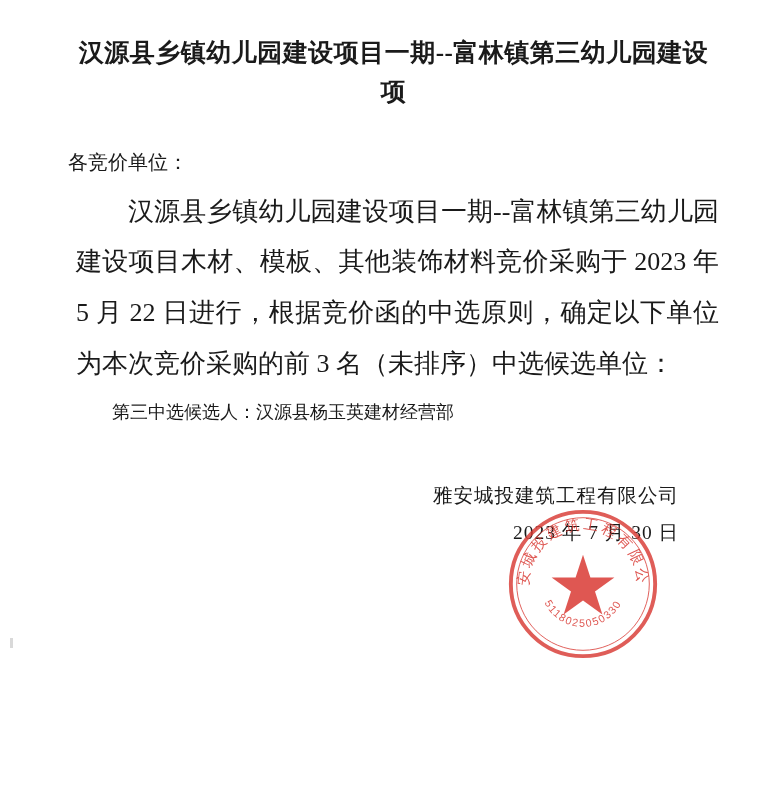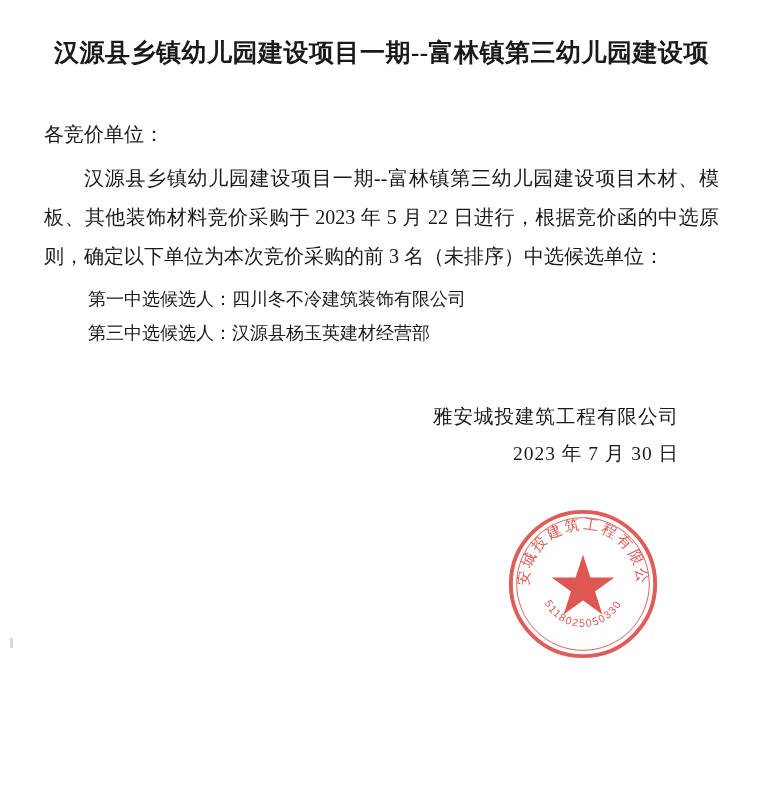--- a/index.html
+++ b/index.html
@@ -14,44 +14,44 @@
     font-family: "Liberation Serif", "DejaVu Serif", serif;
     color: #1a1a1a;
     overflow: hidden;
   }
   .page {
     position: absolute;
     top: 0; left: 0;
     width: 763px;
     height: 798px;
     box-sizing: border-box;
-    padding: 26px 44px 0 44px;
+    padding: 26px 44px 0 68px;
     background: #fff;
   }
   .doc-title {
     text-align: center;
     font-size: 25px;
     font-weight: bold;
     line-height: 1.55;
     letter-spacing: 0.5px;
     margin: 8px 6px 0 6px;
     font-family: "Liberation Serif", "DejaVu Serif", serif;
   }
   .title-line {
     display: block;
   }
   .salutation {
     font-size: 20px;
-    margin-top: 46px;
+    margin-top: 35px;
     line-height: 1.5;
   }
   p.body-para {
-    font-size: 20px;
+    font-size: 26px;
     line-height: 1.95;
-    margin: 10px 0 0 0;
+    margin: 10px 0 0 8px;
     text-align: justify;
     text-justify: inter-ideograph;
     text-indent: 2em;
   }
   .candidate-line {
     font-size: 18px;
     line-height: 1.9;
     margin: 0;
     padding-left: 44px;
   }
@@ -95,21 +95,20 @@
 
   <div class="doc-title">
     <span class="title-line">汉源县乡镇幼儿园建设项目一期--富林镇第三幼儿园建设项</span>
   </div>
 
   <div class="salutation">各竞价单位：</div>
 
   <p class="body-para">汉源县乡镇幼儿园建设项目一期--富林镇第三幼儿园建设项目木材、模板、其他装饰材料竞价采购于 2023 年 5 月 22 日进行，根据竞价函的中选原则，确定以下单位为本次竞价采购的前 3 名（未排序）中选候选单位：</p>
 
   <div class="candidates">
-    <p class="candidate-line">第一中选候选人：四川冬不冷建筑装饰有限公司</p>
     <p class="candidate-line">第三中选候选人：汉源县杨玉英建材经营部</p>
   </div>
 
 
   <div class="sign-block">
     <div class="sign-line">雅安城投建筑工程有限公司</div>
     <div class="sign-line">2023 年 7 月 30 日</div>
   </div>
 
   <svg class="seal" viewBox="0 0 160 160">

